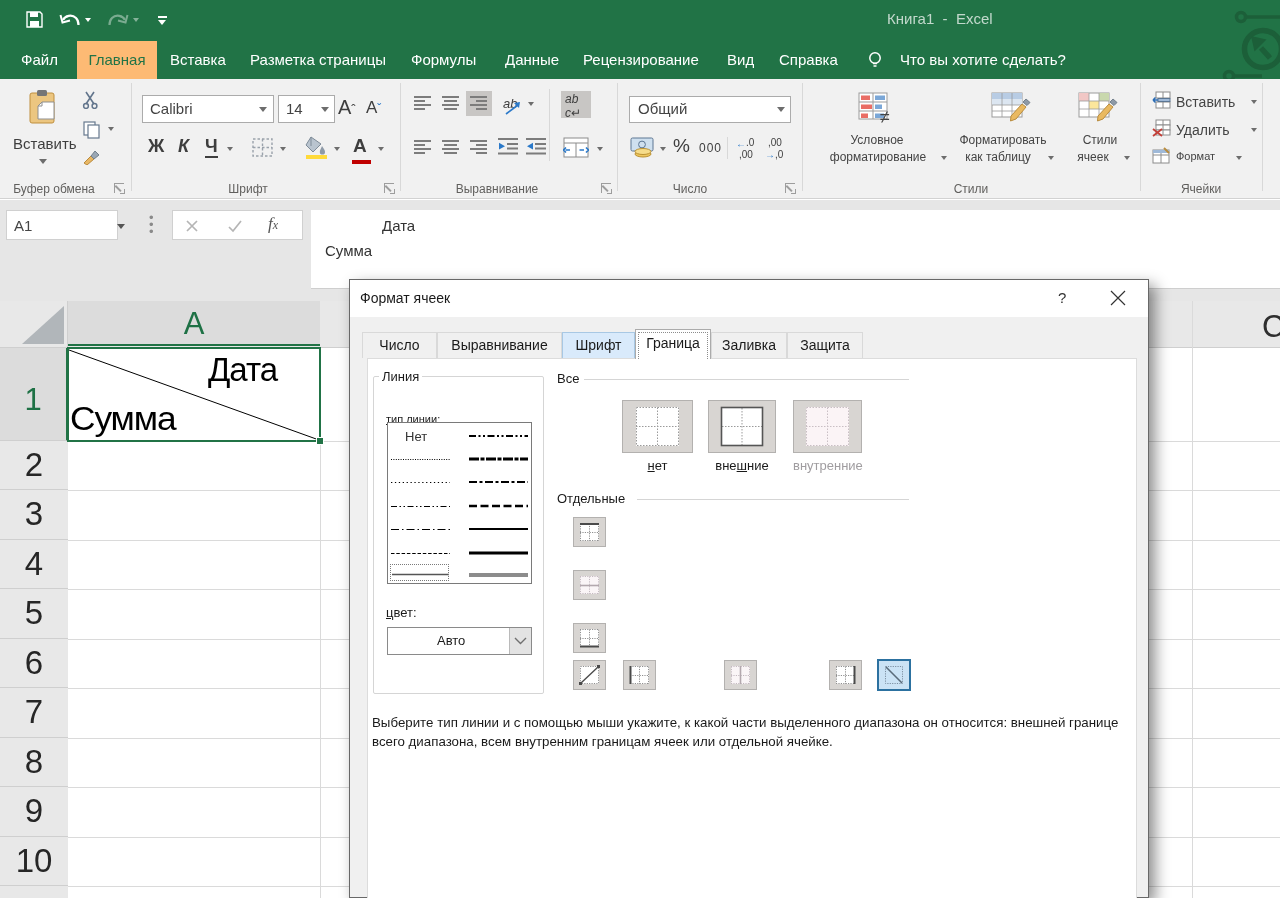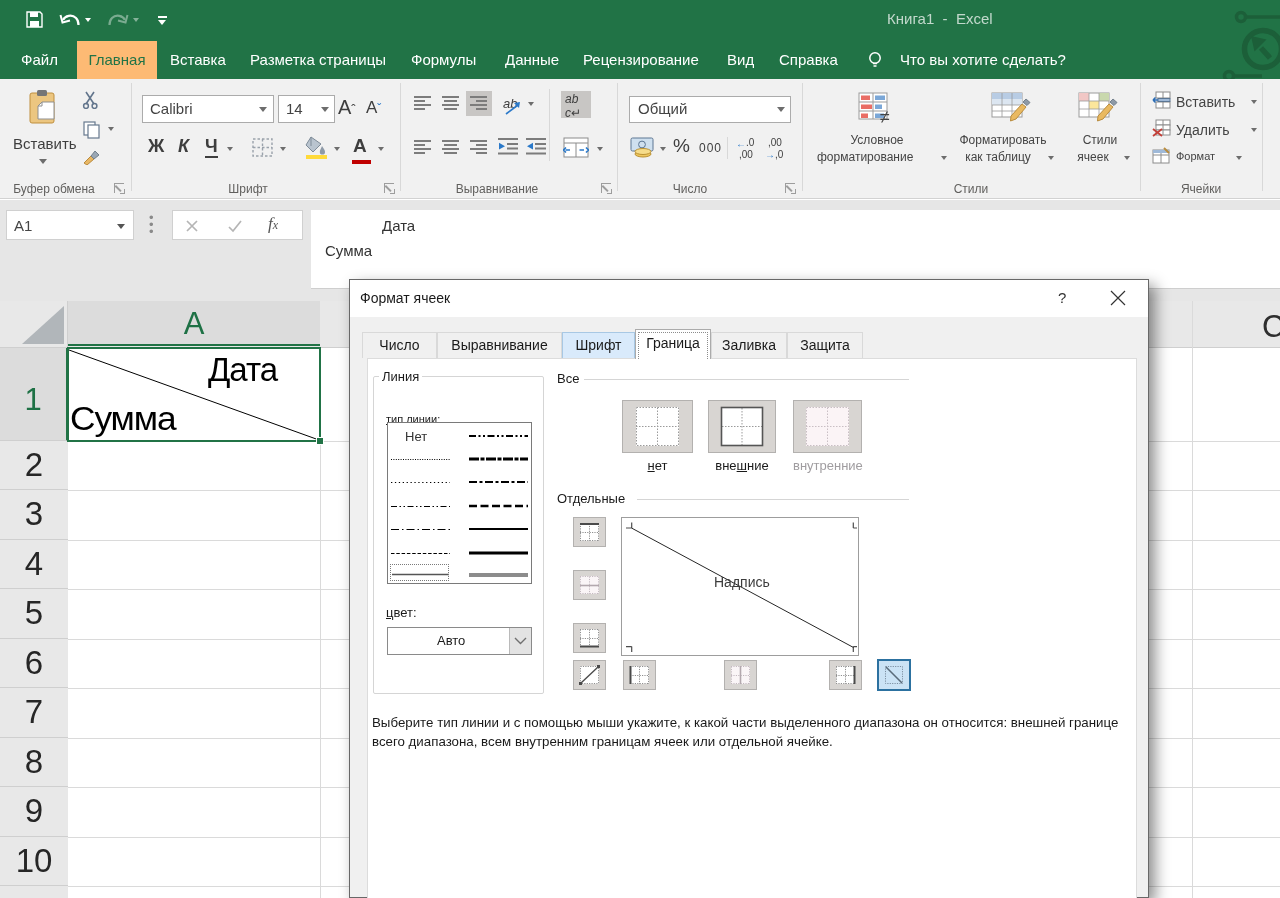--- a/index.html
+++ b/index.html
@@ -246,21 +246,21 @@
     <path d="M1 10 h28 M1 19 h28 M15 1 v26" stroke="#9b9b9b"></path>
     <rect x="3" y="3.5" width="9" height="4.5" fill="#e96d65"></rect>
     <rect x="3" y="12.5" width="11" height="4.5" fill="#e96d65"></rect>
     <rect x="3" y="21.5" width="7" height="4.5" fill="#e96d65"></rect>
     <rect x="17" y="3.5" width="10" height="4.5" fill="#7ba7d7"></rect>
     <rect x="17" y="12.5" width="7" height="4.5" fill="#7ba7d7"></rect>
     <rect x="17" y="21.5" width="9" height="4.5" fill="#7ba7d7"></rect>
     <text x="22" y="31" font-size="18" fill="#444" font-family="Liberation Sans">≠</text>
   </svg>
   <div class="btxt" style="left:841px;top:54px;width:72px;text-align:center">Условное</div>
-  <div class="btxt" style="left:817px;top:71px;width:122px;">форматирование</div>
+  <div class="btxt" style="left:817px;top:71px;width:122px;text-align:center">форматирование</div>
   <div class="dna" style="left:941px;top:77px;border-left-width:3.5px;border-right-width:3.5px;border-top-width:4px"></div>
   <svg class="abs" style="left:991px;top:13px" width="40" height="34" viewBox="0 0 40 34">
     <rect x="1" y="1" width="30" height="24" fill="#fff" stroke="#9b9b9b"></rect>
     <rect x="1" y="1" width="30" height="6" fill="#b8cce4"></rect>
     <rect x="1" y="7" width="30" height="6" fill="#dce6f1"></rect>
     <path d="M1 13 h30 M1 19 h30 M11 1 v24 M21 1 v24" stroke="#9b9b9b" stroke-width="0.8"></path>
     <path d="M20 24 L31 12 l4 3 -10 12 -5.5 2z" fill="#e9b961" stroke="#b98c3e"></path>
     <path d="M32 10 l3 -3 4 3.5 -3 3z" fill="#8e9aa7" stroke="#73808c"></path>
   </svg>
   <div class="btxt" style="left:947px;top:54px;width:112px;text-align:center">Форматировать</div>
@@ -304,21 +304,21 @@
     <rect x="1" y="3" width="16" height="13" fill="#fff" stroke="#8c8c8c"></rect>
     <path d="M1 8 h16 M9 3 v13" stroke="#8c8c8c"></path>
     <rect x="1" y="3" width="16" height="3" fill="#9fb9d8"></rect>
     <path d="M12 1 l5 5" stroke="#b98c3e" stroke-width="2"></path>
   </svg>
   <div class="btxt" style="left:1176px;top:71px;font-size:11px">Формат</div>
   <div class="dna" style="left:1236px;top:77px;border-left-width:3.5px;border-right-width:3.5px;border-top-width:4.5px"></div>
 </div>
 
 <div id="fstrip">
-  <div class="whitebox" style="left:6px;top:10px;width:128px;height:30px">
+  <div class="whitebox" style="left:6px;top:10px;width:112px;height:30px">
     <span style="position:absolute;left:7px;top:6px;font-size:15px;color:#444">A1</span>
     <div class="dna" style="left:110px;top:13px;border-left-width:4px;border-right-width:4px;border-top-width:5px;border-top-color:#555"></div>
   </div>
   <div class="abs" style="left:149px;top:14px;width:3px;height:22px;color:#8a8a8a;font-size:13px;line-height:7px">•<br>•<br>•</div>
   <div class="whitebox" style="left:172px;top:10px;width:131px;height:30px">
     <svg class="abs" style="left:12px;top:8px" width="14" height="14" viewBox="0 0 14 14">
           <path d="M2 2 L12 12 M12 2 L2 12" stroke="#b5b5b5" stroke-width="1.7"></path>
         </svg>
     <svg class="abs" style="left:55px;top:8px" width="15" height="14" viewBox="0 0 15 14">
           <path d="M1 8 L5 12 L13 2" stroke="#b5b5b5" stroke-width="1.7" fill="none"></path>
@@ -523,29 +523,17 @@
     <line x1="25.5" y1="6" x2="25.5" y2="24" stroke="#4a4a4a" stroke-width="2"></line>
   </svg>
   <svg class="abs" style="left:527px;top:379px" width="34" height="32" viewBox="0 0 34 32">
     <rect x="1" y="1" width="32" height="30" fill="#cbe3f5" stroke="#2c71a0" stroke-width="2"></rect>
     <g stroke="#7b8ea0" stroke-width="1" stroke-dasharray="1.2 1.2" fill="none">
           <rect x="8.5" y="7.5" width="17" height="17"></rect>
         </g>
     <line x1="9" y1="8" x2="25" y2="24" stroke="#5a6b7a" stroke-width="1.6"></line>
   </svg>
 
-  <div class="abs" style="left:271px;top:237px;width:238px;height:139px;background:#fff;border:1px solid #9d9d9d">
-    <svg class="abs" style="left:0;top:0" width="235" height="137" viewBox="0 0 235 137">
-      <g stroke="#4d4d4d" stroke-width="1.2" fill="none">
-        <path d="M4 10 H9.7 M9.7 10 V4.5"></path>
-        <path d="M231.3 10 H236 M231.3 10 V4.5"></path>
-        <path d="M4 128.6 H9.7 M9.7 128.6 V134"></path>
-        <path d="M231.3 128.6 H236 M231.3 128.6 V134"></path>
-      </g>
-      <line x1="9.5" y1="10" x2="231.5" y2="129.5" stroke="#262626" stroke-width="1"></line>
-      <text x="92" y="69" font-size="14" fill="#3c3c3c" font-family="Liberation Sans">Надпись</text>
-    </svg>
-  </div>
 
   <div class="abs" style="left:22px;top:433px;width:757px;font-size:13.3px;line-height:19px;color:#1a1a1a">Выберите тип линии и с помощью мыши укажите, к какой части выделенного диапазона он относится: внешней границе всего диапазона, всем внутренним границам ячеек или отдельной ячейке.</div>
 </div>
 
 </div>
 
 </body></html>

